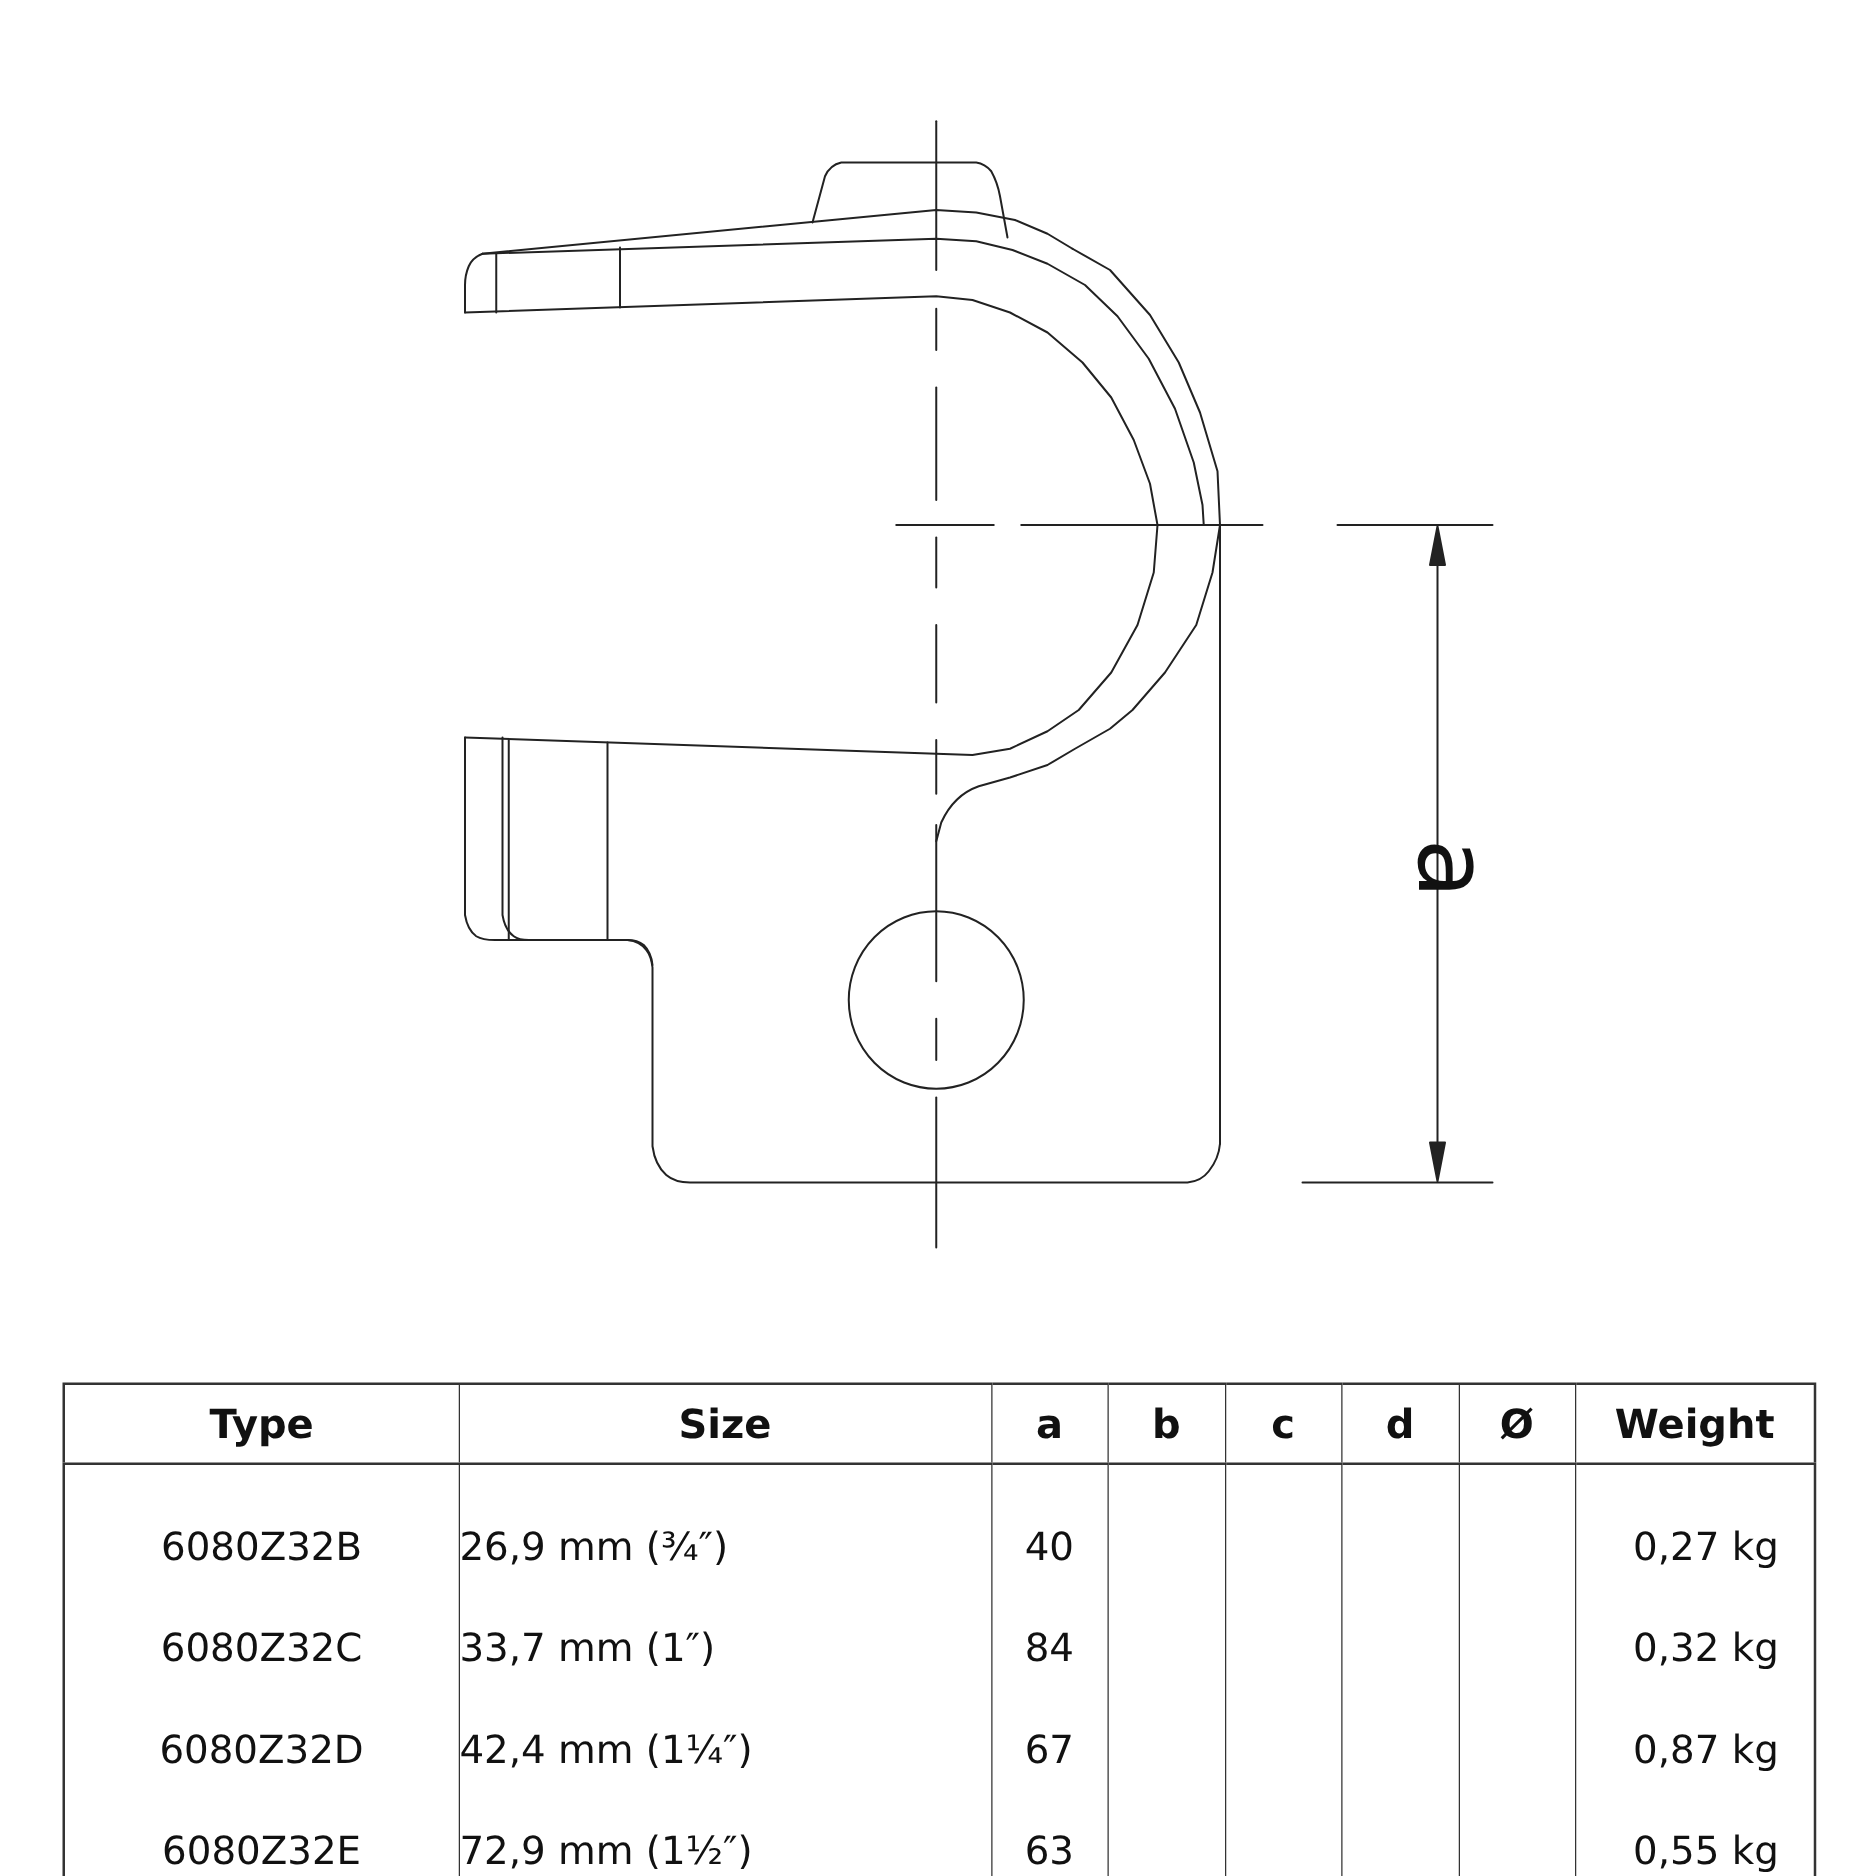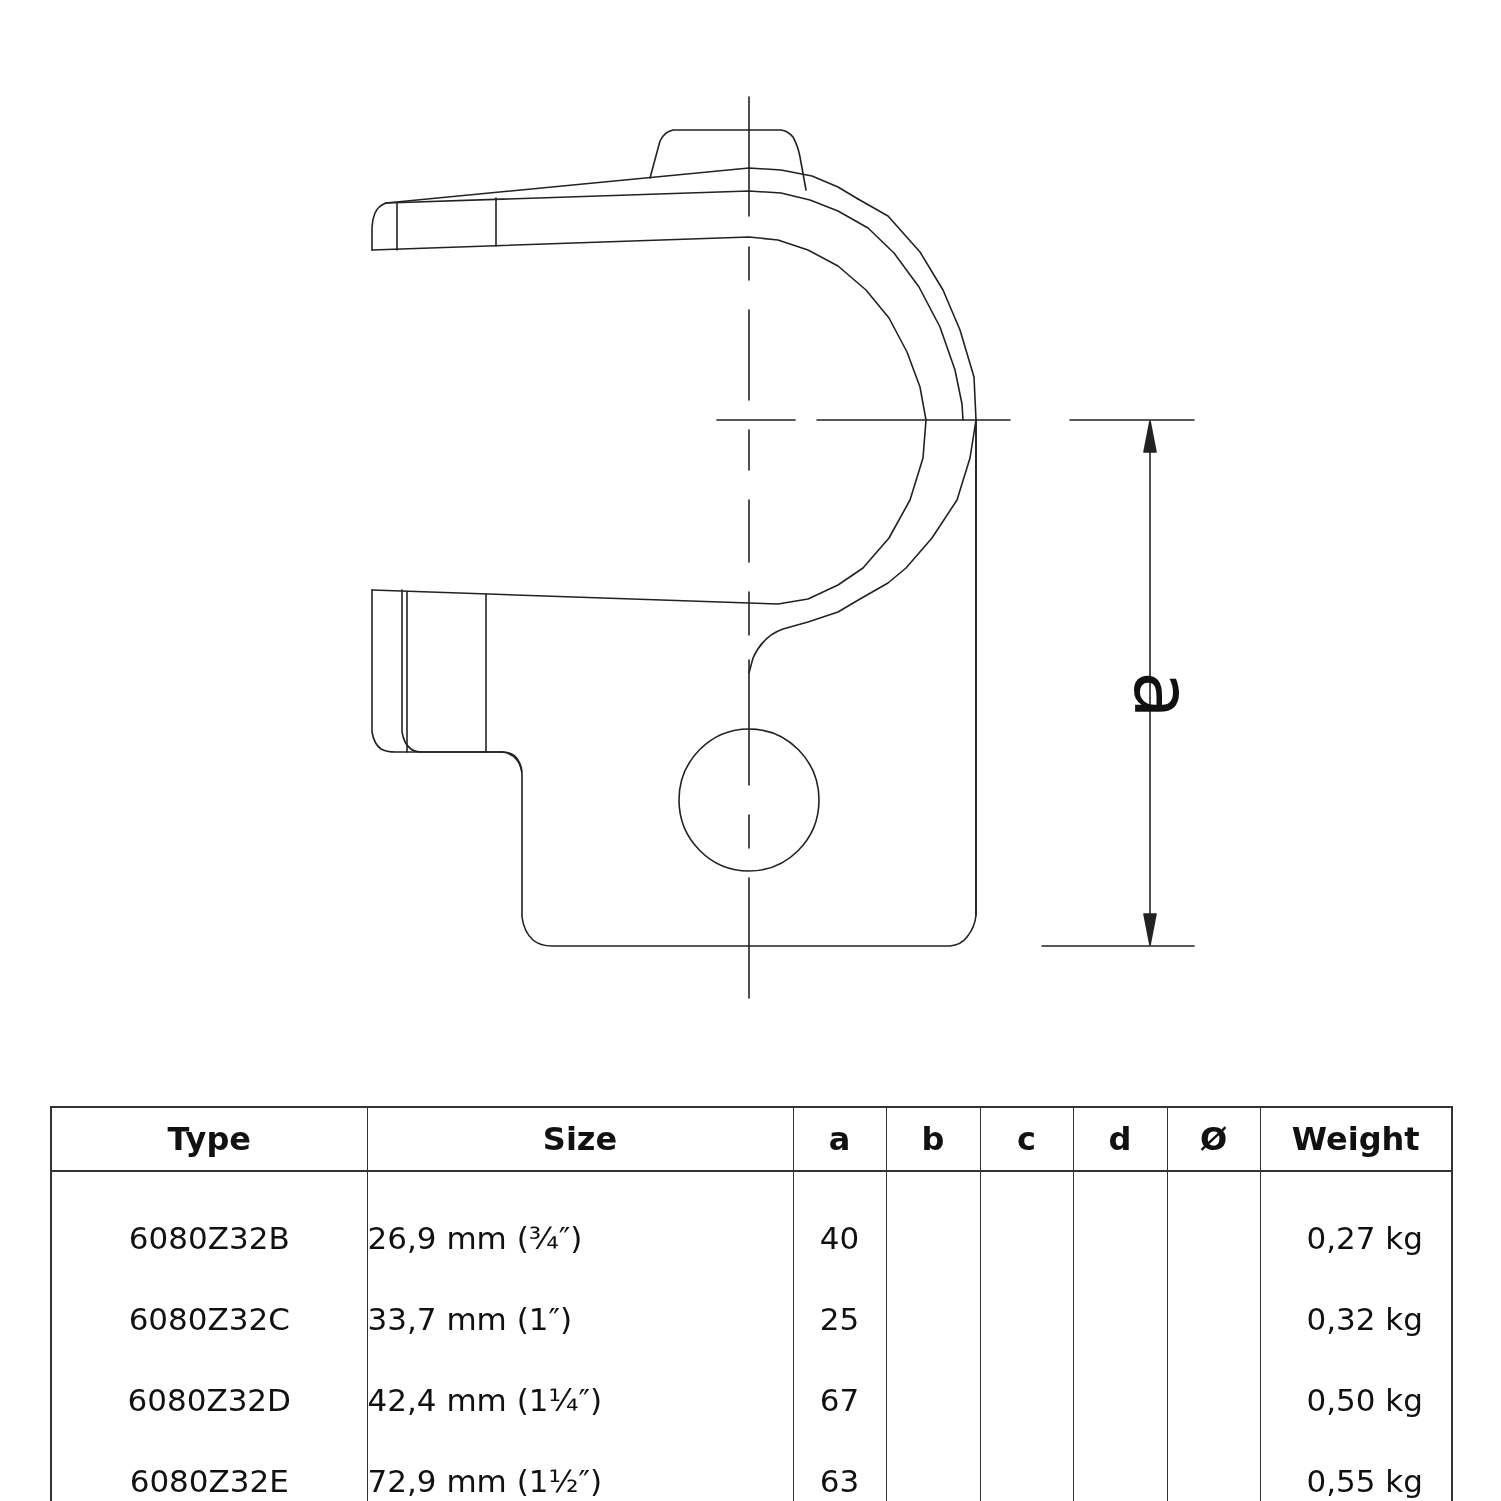--- a/index.html
+++ b/index.html
@@ -122,29 +122,29 @@
         <span class="cell-line">6080Z32E</span>
       </td>
       <td class="col-size">
         <span class="cell-line">26,9 mm (¾″)</span>
         <span class="cell-line">33,7 mm (1″)</span>
         <span class="cell-line">42,4 mm (1¼″)</span>
         <span class="cell-line">72,9 mm (1½″)</span>
       </td>
       <td class="col-a">
         <span class="cell-line">40</span>
-        <span class="cell-line">25</span>
+        <span class="cell-line">84</span>
         <span class="cell-line">67</span>
         <span class="cell-line">63</span>
       </td>
       <td class="col-b"></td>
       <td class="col-c"></td>
       <td class="col-d"></td>
       <td class="col-diameter"></td>
       <td class="col-weight">
         <span class="cell-line">0,27 kg</span>
         <span class="cell-line">0,32 kg</span>
-        <span class="cell-line">0,50 kg</span>
+        <span class="cell-line">0,87 kg</span>
         <span class="cell-line">0,55 kg</span>
       </td>
     </tr>
   </tbody>
 </table>
 
 </body></html>

